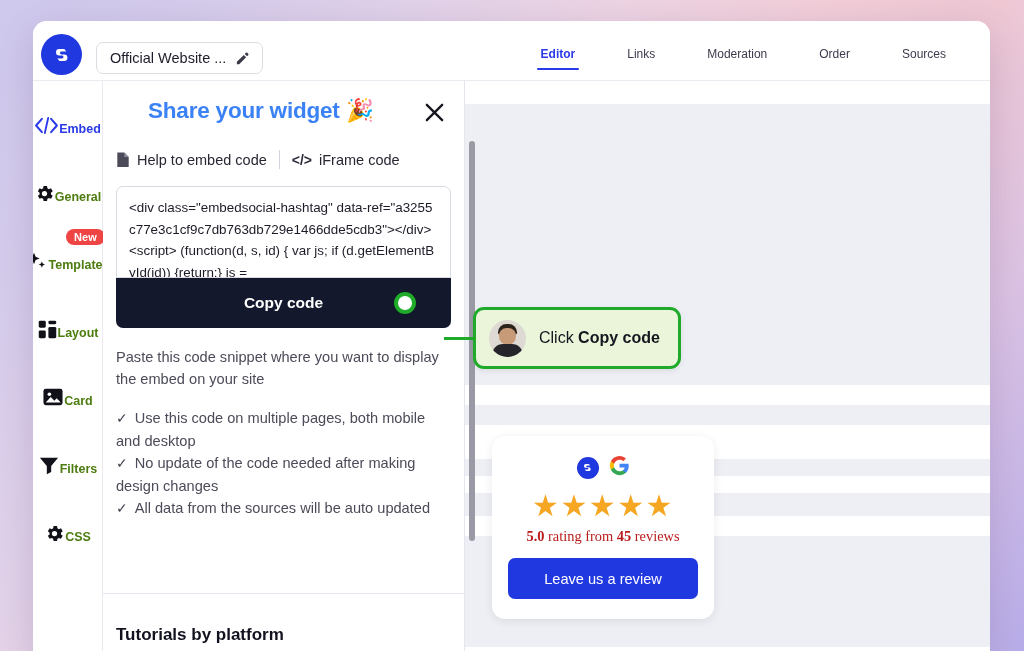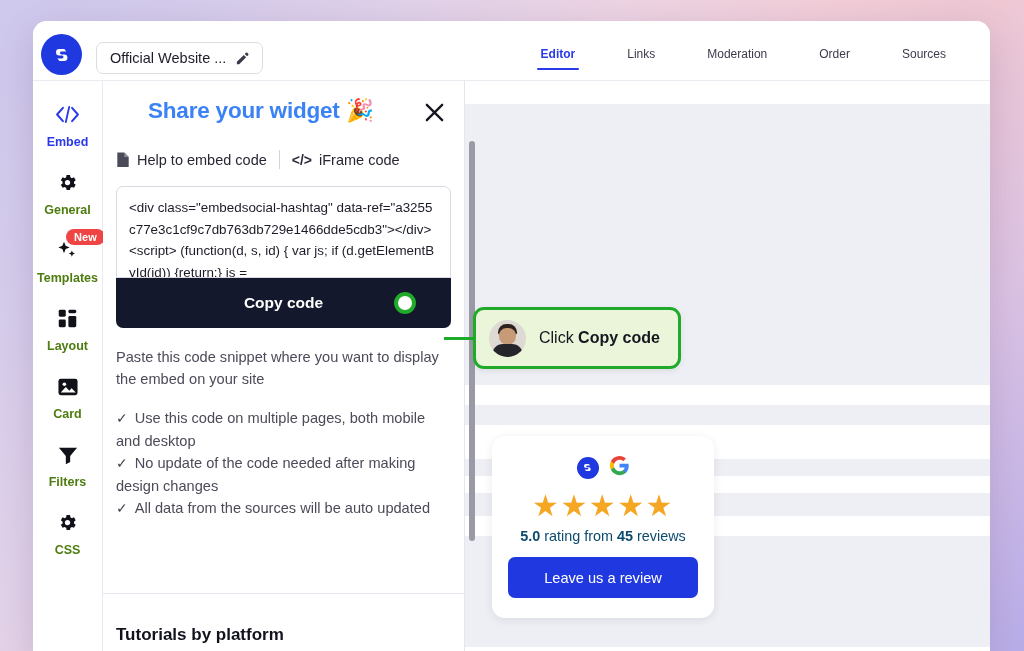--- a/index.html
+++ b/index.html
@@ -80,21 +80,21 @@
 
   
   .rail {
     width: 70px; flex: 0 0 70px;
     background: #fff;
     border-right: 1px solid #eceaf1;
     padding-top: 10px;
   }
   .rail-item {
     position: relative;
-    display: flex; flex-direction: column;
+    display: flex; flex-direction: row;
     align-items: center; justify-content: center;
     height: 68px;
     cursor: pointer;
   }
   .rail-item .ri-icon { height: 26px; display:flex; align-items:center; }
   .rail-item .ri-label {
     margin-top: 7px;
     font-size: 12.5px; color: #4d7c0f; font-weight: 600;
   }
   .rail-item.active .ri-label { color: #2a3ae8; }
@@ -226,21 +226,21 @@
   .rc-badge {
     width: 22px; height: 22px; border-radius: 50%;
     background: #2038e0; display:flex; align-items:center; justify-content:center;
   }
   .rc-stars {
     margin-top: 9px;
     color: #f5a623; font-size: 30px; letter-spacing: 1.5px;
     line-height: 34px;
   }
   .rc-rating {
-    margin-top: 5px; font-size: 14.4px; color: #0c4a6e;
+    margin-top: 5px; font-size: 14.4px; color: #b91c1c; font-family: Liberation Serif, serif;
   }
   .rc-rating b { font-weight: 700; }
   .rc-cta {
     margin-top: 13px;
     background: #2038e0; color: #fff;
     font-size: 14.6px;
     border-radius: 7px;
     height: 41px;
     display:flex; align-items:center; justify-content:center;
     cursor: pointer;

